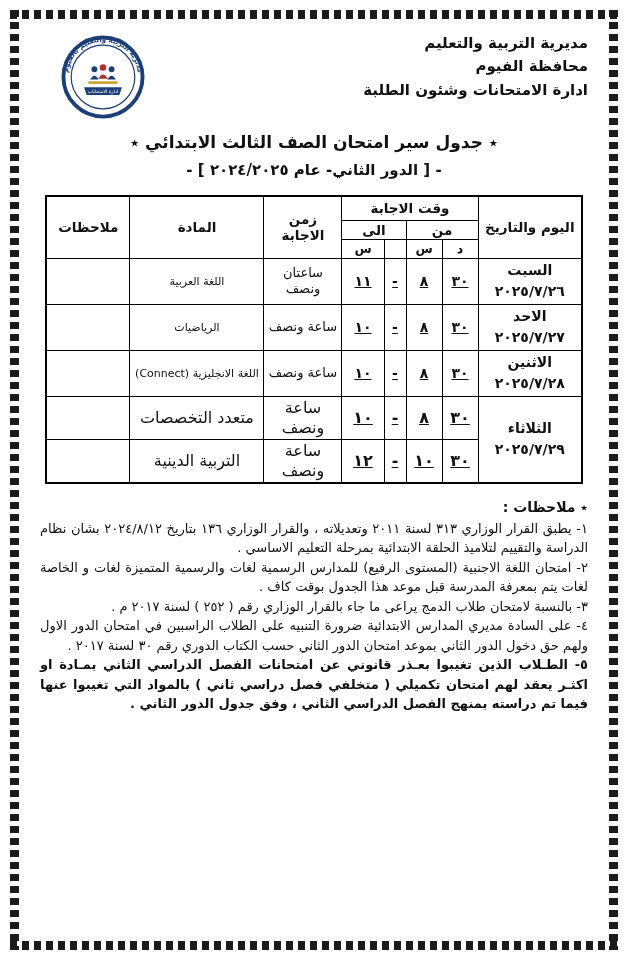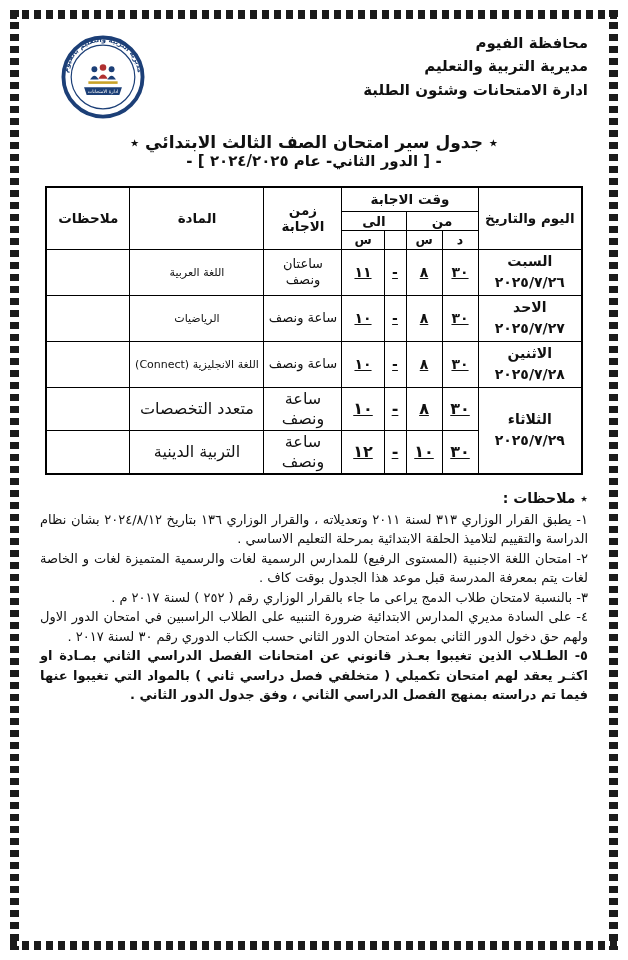--- a/index.html
+++ b/index.html
@@ -20,21 +20,21 @@
 
   .content{ position:absolute; top:26px; right:38px; left:38px; direction:rtl; }
 
   .doc-header{ display:flex; justify-content:space-between; align-items:flex-start; padding-top:6px; }
   .org{ text-align:right; padding-right:2px; }
   .org-line{ font-size:15px; font-weight:bold; line-height:1.55; white-space:nowrap; }
   .logo{ margin-left:22px; margin-top:2px; width:86px; height:86px; flex:0 0 auto; }
 
   .title-block{ text-align:center; margin-top:12px; }
   .doc-title{ font-size:17px; font-weight:bold; }
-  .doc-subtitle{ font-size:15px; font-weight:bold; letter-spacing:0.3px; }
+  .doc-subtitle{ font-size:15px; font-weight:bold; margin-top:9px; letter-spacing:0.3px; }
 
   table.schedule{ border-collapse:collapse; border:2px solid #000; margin:16px auto 0; table-layout:fixed; width:536px; }
   .schedule th, .schedule td{ border:1px solid #000; text-align:center; vertical-align:middle; padding:1px 2px; overflow:hidden; }
   .schedule th{ font-weight:bold; font-size:13.5px; }
   tr.hrow1 th{ height:24px; }
   tr.hrow2 th{ height:19px;margin-top:16px; }
   tr.hrow3 th{ height:19px; font-size:12.5px; }
   tr.r-tall{ height:46px; }
   tr.r-short{ height:21px; }
   td.day{ font-weight:bold; font-size:14px; line-height:1.5; }
@@ -51,22 +51,22 @@
 </head>
 <body>
 
 <div class="page">
   <div class="ornament-frame"></div>
 
   <div class="content">
 
     <header class="doc-header">
       <div class="org">
+        <div class="org-line">مديرية التربية والتعليم</div>
         <div class="org-line">محافظة الفيوم</div>
-        <div class="org-line">مديرية التربية والتعليم</div>
         <div class="org-line">ادارة الامتحانات وشئون الطلبة</div>
       </div>
       <div class="logo">
         <svg viewBox="0 0 100 100" width="86" height="86">
           <circle cx="50" cy="50" r="46" fill="#ffffff" stroke="#1c3f77" stroke-width="4.5"></circle>
           <circle cx="50" cy="50" r="37" fill="#ffffff" stroke="#1c3f77" stroke-width="1.4"></circle>
           <defs>
             <path id="ringArc" d="M 9,50 A 41,41 0 0 1 91,50" fill="none"></path>
           </defs>
           <text font-size="8" fill="#1c3f77" font-weight="bold">

